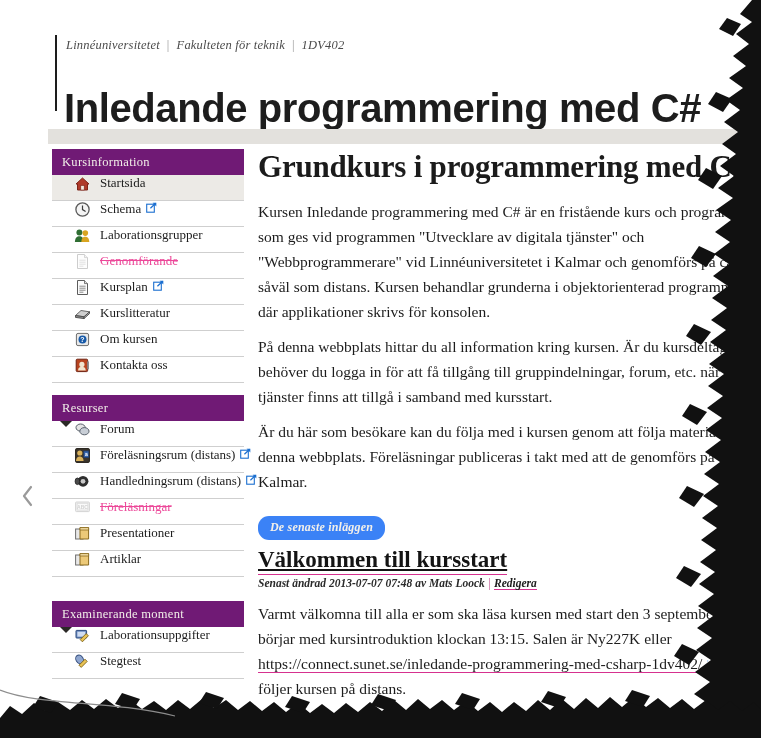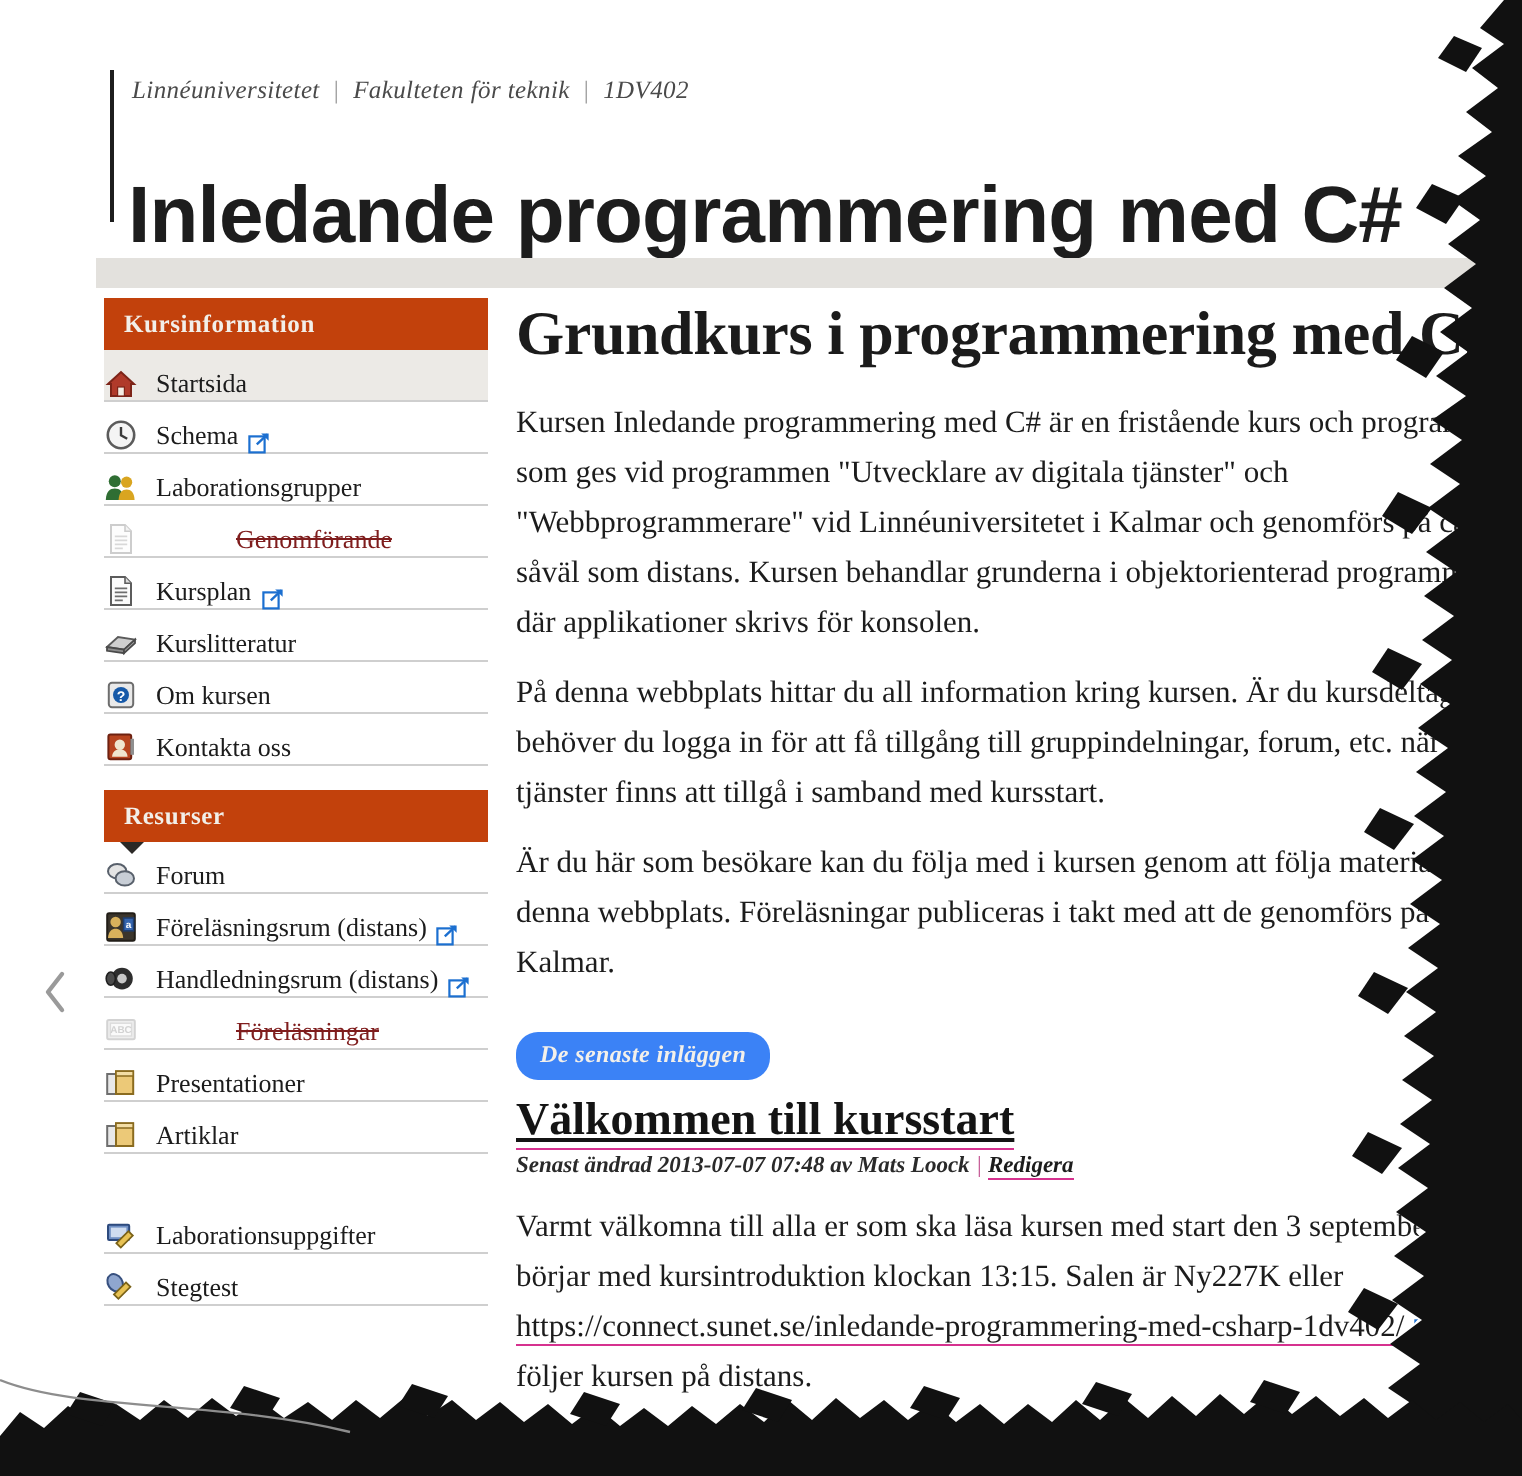--- a/index.html
+++ b/index.html
@@ -90,24 +90,24 @@
   
   #sidebar {
     position: absolute;
     left: 52px;
     top: 149px;
     width: 192px;
   }
   .nav-group { margin-bottom: 12px; position: relative; }
 
   .nav-header {
-    background: #c2410c;
+    background: #701a75;
     color: #f2efe9;
     font-family: "Liberation Serif", serif;
-    font-weight: bold;
+    font-weight: normal;
     font-size: 12.5px;
     letter-spacing: .3px;
     padding: 6px 0 6px 10px;
     height: 14px;
     line-height: 14px;
     position: relative;
   }
   .nav-header::after {
     content: "";
     position: absolute;
@@ -118,29 +118,29 @@
     border-left: 6px solid transparent;
     border-right: 6px solid transparent;
     border-top: 6px solid #2b2926;
   }
 
   .nav-item {
     position: relative;
     height: 25px;
     border-bottom: 1px solid #cfcfcf;
     display: flex;
-    align-items: flex-end;
-    padding-left: 0;
+    align-items: flex-start;
+    padding-left: 22px;
     font-family: "Liberation Serif", serif;
     font-size: 13px;
     color: #1c1c1c;
     white-space: nowrap;
   }
   .nav-item.active { background: #eceae6; }
-  .nav-item.disabled { color: #7f1d1d; text-decoration: line-through; gap: 40px; }
+  .nav-item.disabled { color: #ec4899; text-decoration: line-through; }
   .nav-item.disabled .ico { opacity: .38; filter: grayscale(1); }
 
   .ico {
     width: 17px;
     height: 17px;
     margin-right: 9px;
     flex: 0 0 17px;
     position: relative;
     display: inline-block;
   }
@@ -439,20 +439,21 @@
               <rect x="1.6" y="4" width="7.4" height="10" fill="#e8e8e8" stroke="#6e6e6e" stroke-width="1"></rect>
               <path d="M6 2.6 L14.6 2.6 L14.6 14 L6 14 Z" fill="#ecc978" stroke="#8a6b1f" stroke-width="1"></path>
               <path d="M6 2.6 L14.6 2.6 L14.6 5 L6 5 Z" fill="#f3dda5" stroke="#8a6b1f" stroke-width=".8"></path>
             </svg>
         </span>
         <span>Artiklar</span>
       </div>
     </div>
 
     <div class="nav-group" style="margin-top:24px;">
+      <div class="nav-header">Examinerande moment</div>
 
       <div class="nav-item">
         <span class="ico">
           <svg width="17" height="17" viewBox="0 0 17 17">
               <rect x="2" y="3.4" width="10.6" height="7.6" rx=".6" fill="#6f8fc4" stroke="#2d4a7d" stroke-width="1"></rect>
               <rect x="3.4" y="4.8" width="7.8" height="4.8" fill="#cfdcf0"></rect>
               <path d="M6.6 14.6 L12.6 8.6 L14.8 10.8 L8.8 16.8 Z" fill="#e8c254" stroke="#7a6218" stroke-width=".9" transform="translate(-.4,-2)"></path>
             </svg>
         </span>
         <span>Laborationsuppgifter</span>

